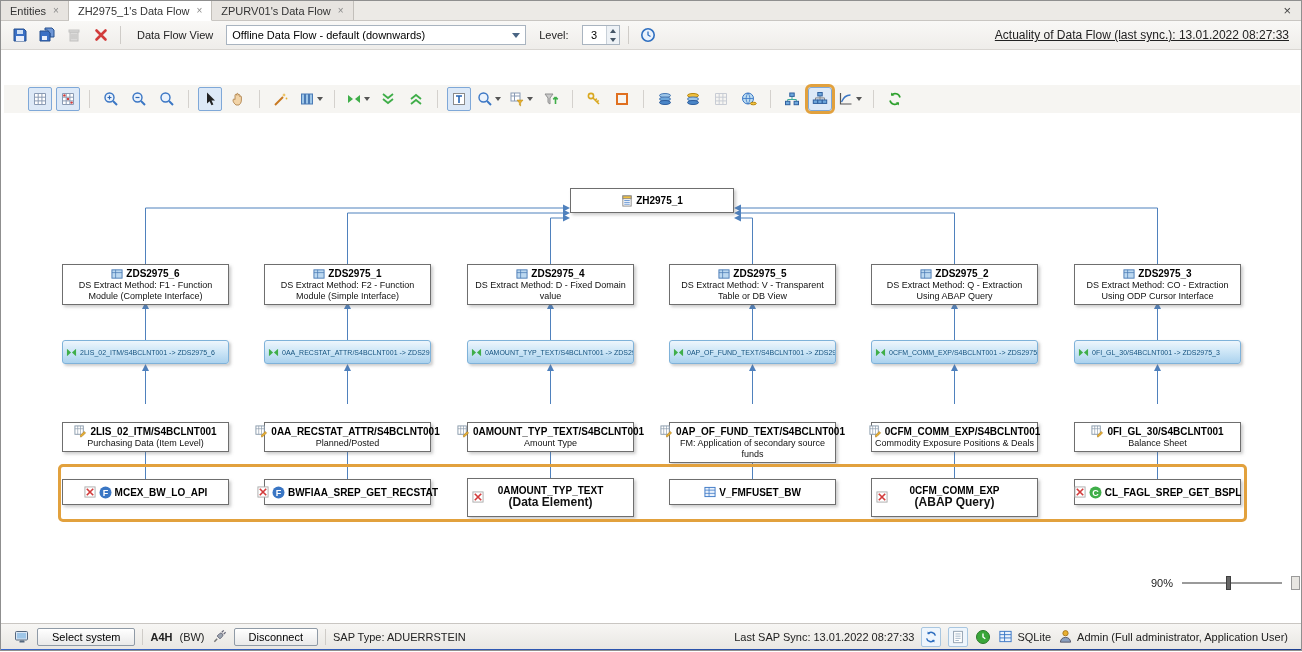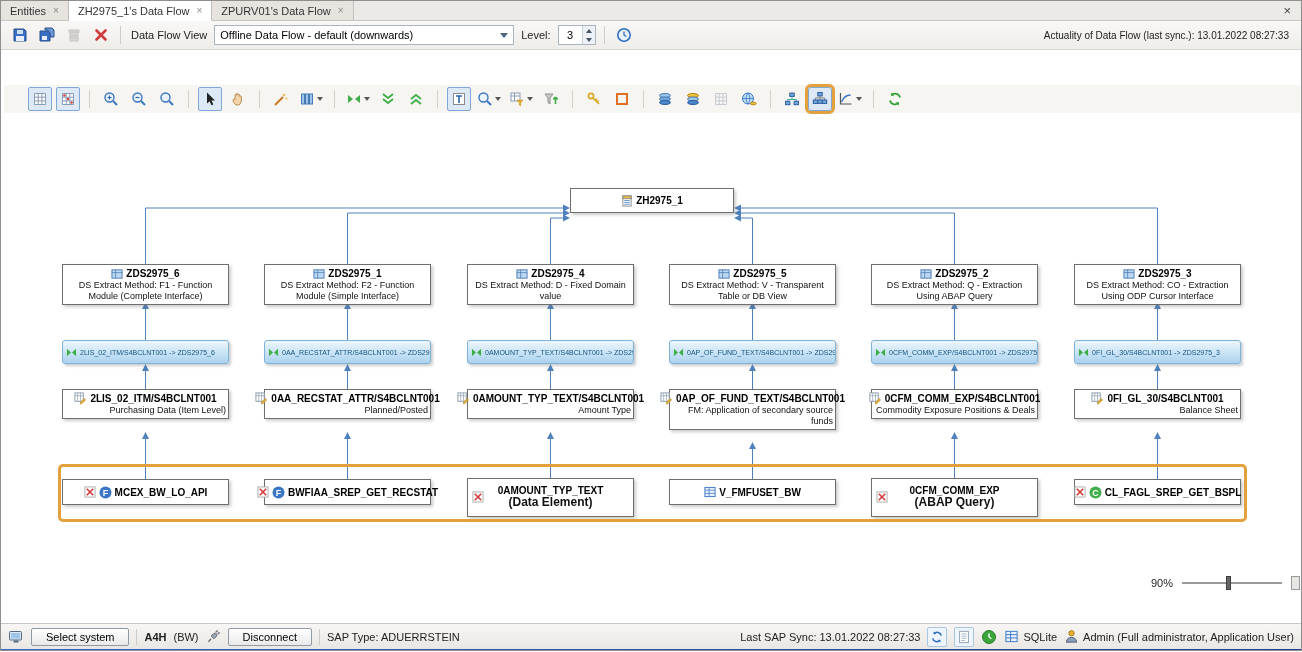--- a/index.html
+++ b/index.html
@@ -12,71 +12,71 @@
   .dtab { display: flex; align-items: center; gap: 7px; padding: 0 9px; font-size: 11px; color: #333; border-right: 1px solid #c2bfba; background: #e7e4e0; }
   .dtab.active { background: #fff; position: relative; z-index: 2; margin-bottom: -1px; border-bottom: 1px solid #fff; }
   .tclose { color: #8a8a8a; font-size: 10px; }
   .win-close { margin-left: auto; padding: 0 10px; color: #444; font-size: 13px; display: flex; align-items: center; }
 
   
   .main-toolbar { position: absolute; left: 0; top: 20px; width: 100%; height: 29px; background: linear-gradient(#f9f8f6,#efedea); border-bottom: 1px solid #d9d6d2; display: flex; align-items: center; padding: 0 8px; gap: 5px; font-size: 11px; }
   .tbtn { width: 22px; height: 22px; border: none; background: transparent; display: flex; align-items: center; justify-content: center; padding: 0; }
   .tbtn.disabled { opacity: .55; }
   .vsep { width: 1px; height: 18px; background: #cfccc8; margin: 0 3px; }
-  .lbl { color: #222; margin: 0 2px; white-space: nowrap; }
+  .lbl { color: #222; margin: 0 8px; white-space: nowrap; }
   .combo { width: 300px; height: 20px; border: 1px solid #a9b4c0; background: #fff; display: flex; align-items: center; padding: 0 5px; justify-content: space-between; }
   .caret-dn { width: 0; height: 0; border-left: 4px solid transparent; border-right: 4px solid transparent; border-top: 5px solid #4a6584; }
   .spin { width: 38px; height: 20px; border: 1px solid #a9b4c0; background: #fff; display: flex; align-items: stretch; }
   .spin .val { flex: 1; display: flex; align-items: center; justify-content: center; }
   .spin-btns { width: 13px; display: flex; flex-direction: column; border-left: 1px solid #c8d0d8; }
   .spin-btns span { flex: 1; display: flex; align-items: center; justify-content: center; background: #eef2f6; }
   .tri-up { width: 0; height: 0; border-left: 3px solid transparent; border-right: 3px solid transparent; border-bottom: 4px solid #456; }
   .tri-dn { width: 0; height: 0; border-left: 3px solid transparent; border-right: 3px solid transparent; border-top: 4px solid #456; }
-  .actuality { margin-left: auto; color: #222; font-size: 10px; padding-right: 4px; white-space: nowrap; }
+  .actuality { margin-left: auto; color: #222; font-size: 12px; padding-right: 4px; white-space: nowrap; text-decoration: underline; }
 
   
   .view-tabbar { position: absolute; left: 0; top: 49px; width: 100%; height: 21px; background: #f3f1ee; border-bottom: 1px solid #dcd9d5; display: flex; align-items: stretch; padding-left: 4px; font-size: 11px; }
   .vtab { display: flex; align-items: center; padding: 0 11px; color: #333; }
   .vtab.active { background: #fff; color: #1660c4; border: 1px solid #d0cdc9; border-bottom: none; }
 
   
   .canvas { position: absolute; left: 1px; top: 70px; width: 1300px; height: 552px; background: #fff; }
   .graph-toolbar { position: absolute; left: 3px; top: 84px; width: 1296px; height: 28px; background: #f6f5f2; display: flex; align-items: center; padding-left: 24px; gap: 4px; }
   .gbtn { height: 24px; min-width: 24px; display: flex; align-items: center; justify-content: center; border: 1px solid transparent; border-radius: 2px; background: transparent; padding: 0 1px; }
   .gbtn.pressed { background: #dde9f7; border-color: #7fa8d8; }
   .gbtn.hl { outline: 3px solid #e2a13d; border-radius: 3px; }
   .gsep { width: 1px; height: 18px; background: #d4d1cd; margin: 0 5px; }
   .gcaret { width: 0; height: 0; border-left: 3.5px solid transparent; border-right: 3.5px solid transparent; border-top: 4px solid #555; margin-left: 2px; }
 
   
   .links { position: absolute; left: 0; top: 0; width: 1302px; height: 652px; pointer-events: none; }
   .gnode { position: absolute; width: 167px; background: #fff; border: 1px solid #6e6e6e; box-shadow: 2px 2px 3px rgba(110,110,110,.35); padding: 2px; text-align: center; }
   .nroot { left: 569px; top: 187px; width: 164px; height: 25px; display: flex; align-items: center; justify-content: center; }
   .nds { top: 263px; min-height: 38px; }
-  .nsrc { top: 388px; min-height: 28px; text-align: right; }
+  .nsrc { top: 421px; min-height: 28px; }
   .tall3 { min-height: 39px; }
   .norigin { top: 478px; height: 26px; display: flex; align-items: center; justify-content: center; }
   .norigin.tall { top: 477px; height: 39px; display: block; padding-top: 5px; }
   .gtitle { display: flex; align-items: center; justify-content: center; gap: 3px; font-size: 10px; font-weight: bold; line-height: 13px; white-space: nowrap; }
   .gdesc { font-size: 9px; line-height: 11px; color: #111; }
   .gdesc.b { font-weight: bold; font-size: 12px; }
   .gic { display: inline-flex; }
   .gic.abs { position: absolute; left: 4px; top: 12px; }
   .tbar { position: absolute; top: 339px; width: 167px; height: 24px; border: 1px solid #7fb2d9; border-radius: 3px; background: linear-gradient(180deg,#eef6fc 0%,#cfe7f7 45%,#abd2ee 100%); box-shadow: 2px 2px 3px rgba(110,110,110,.35); display: flex; align-items: center; padding: 0 3px; gap: 3px; overflow: hidden; }
   .ttext { font-size: 7px; color: #14527f; white-space: nowrap; }
   .hl-frame { position: absolute; left: 57px; top: 463px; width: 1189px; height: 58px; border: 3px solid #e2a13d; border-radius: 5px; pointer-events: none; }
 
   
   .zoomctl { position: absolute; left: 1150px; top: 574px; height: 16px; display: flex; align-items: center; gap: 9px; font-size: 11px; color: #222; }
   .ztrack { position: relative; width: 100px; height: 2px; background: #9a9a9a; }
   .zthumb { position: absolute; left: 44px; top: -6px; width: 5px; height: 14px; background: #666; border: 1px solid #3f3f3f; }
   .zend { width: 9px; height: 14px; border: 1px solid #9a9a9a; background: #e8e6e2; }
 
   
-  .statusbar { position: absolute; left: 0; top: 622px; width: 100%; height: 26px; background: linear-gradient(#f7f6f4,#e9e7e3); border-top: 1px solid #c9c6c2; display: flex; align-items: center; padding: 0 7px; gap: 7px; font-size: 11px; color: #222; }
+  .statusbar { position: absolute; left: 0; top: 622px; width: 100%; height: 26px; background: linear-gradient(#f7f6f4,#e9e7e3); border-top: 1px solid #c9c6c2; display: flex; align-items: center; padding: 0 13px; gap: 7px; font-size: 11px; color: #222; }
   .sbtn { padding: 2px 14px; border: 1px solid #8f9aa6; background: linear-gradient(#fff,#e9e9e9); border-radius: 2px; font-size: 11px; font-family: "Liberation Sans", sans-serif; }
   .ssep { width: 1px; height: 16px; background: #cfccc8; }
   .sspacer { flex: 1; }
   .sic { display: inline-flex; align-items: center; }
   .sicon-btn { width: 20px; height: 20px; border: 1px solid #a8c6e0; background: #eef5fc; display: inline-flex; align-items: center; justify-content: center; border-radius: 2px; }
   .sgroup { display: inline-flex; align-items: center; gap: 4px; white-space: nowrap; }
   .bname { font-weight: bold; }
   .bottom-strip { position: absolute; left: 0; top: 648px; width: 100%; height: 4px; background: linear-gradient(90deg,#3a67c8,#1c3f90); }
 </style>
 </head>

